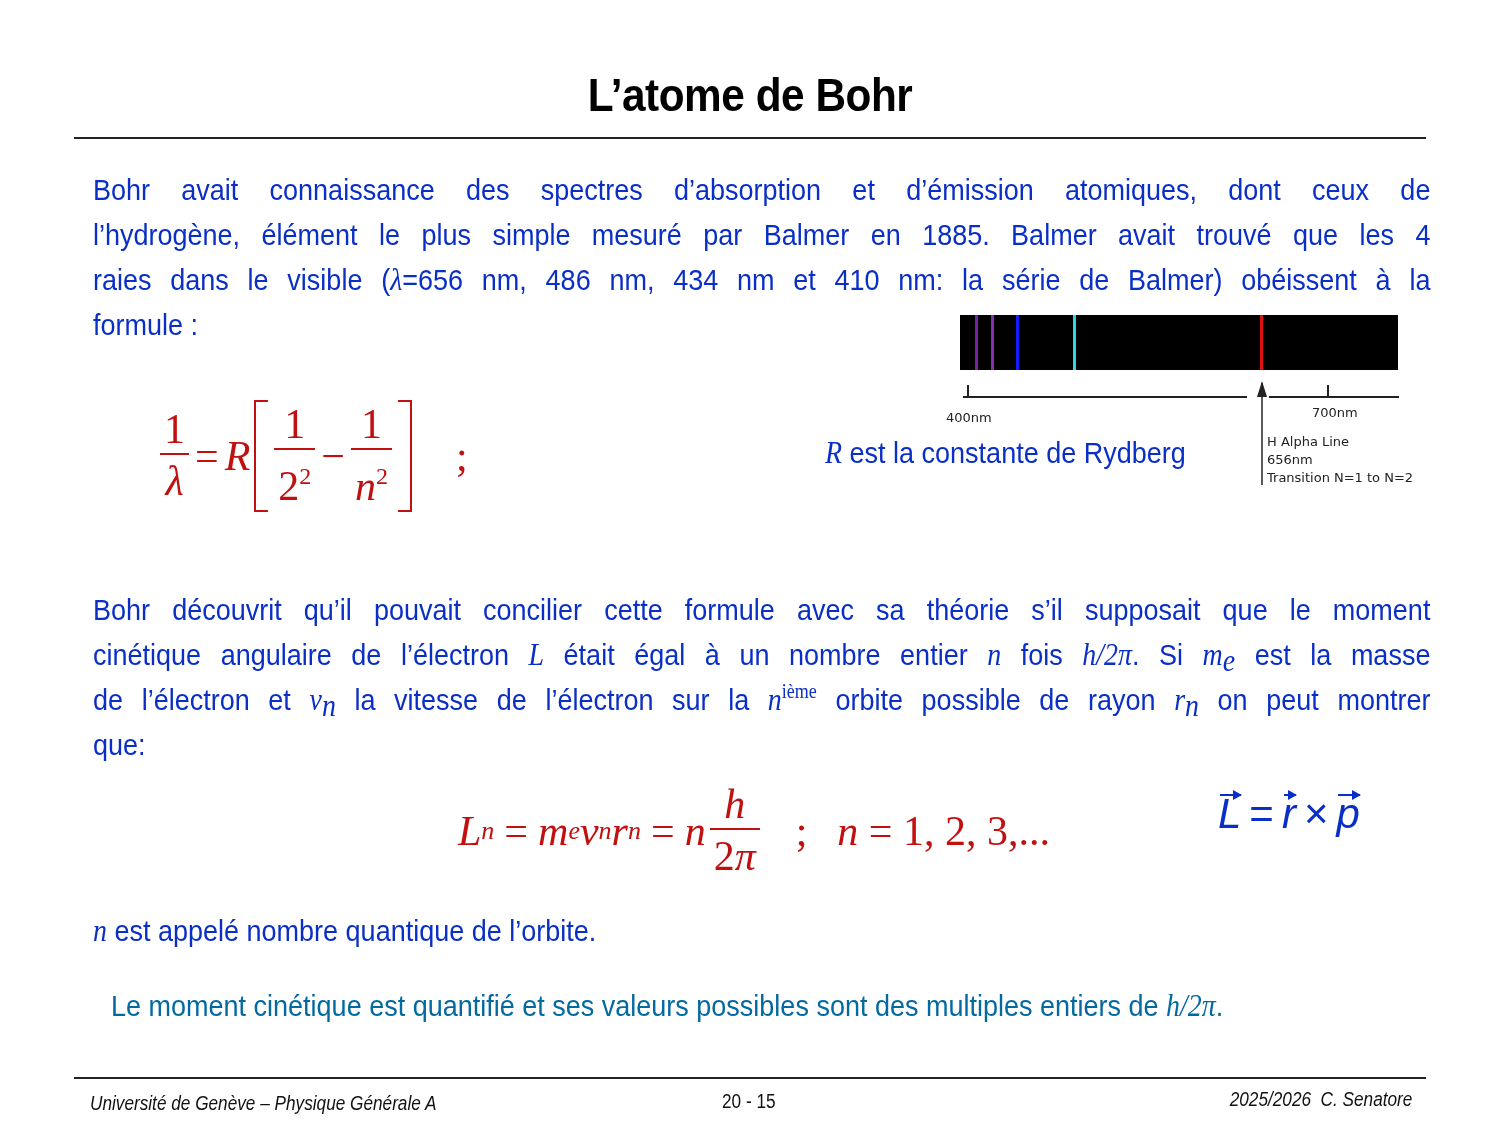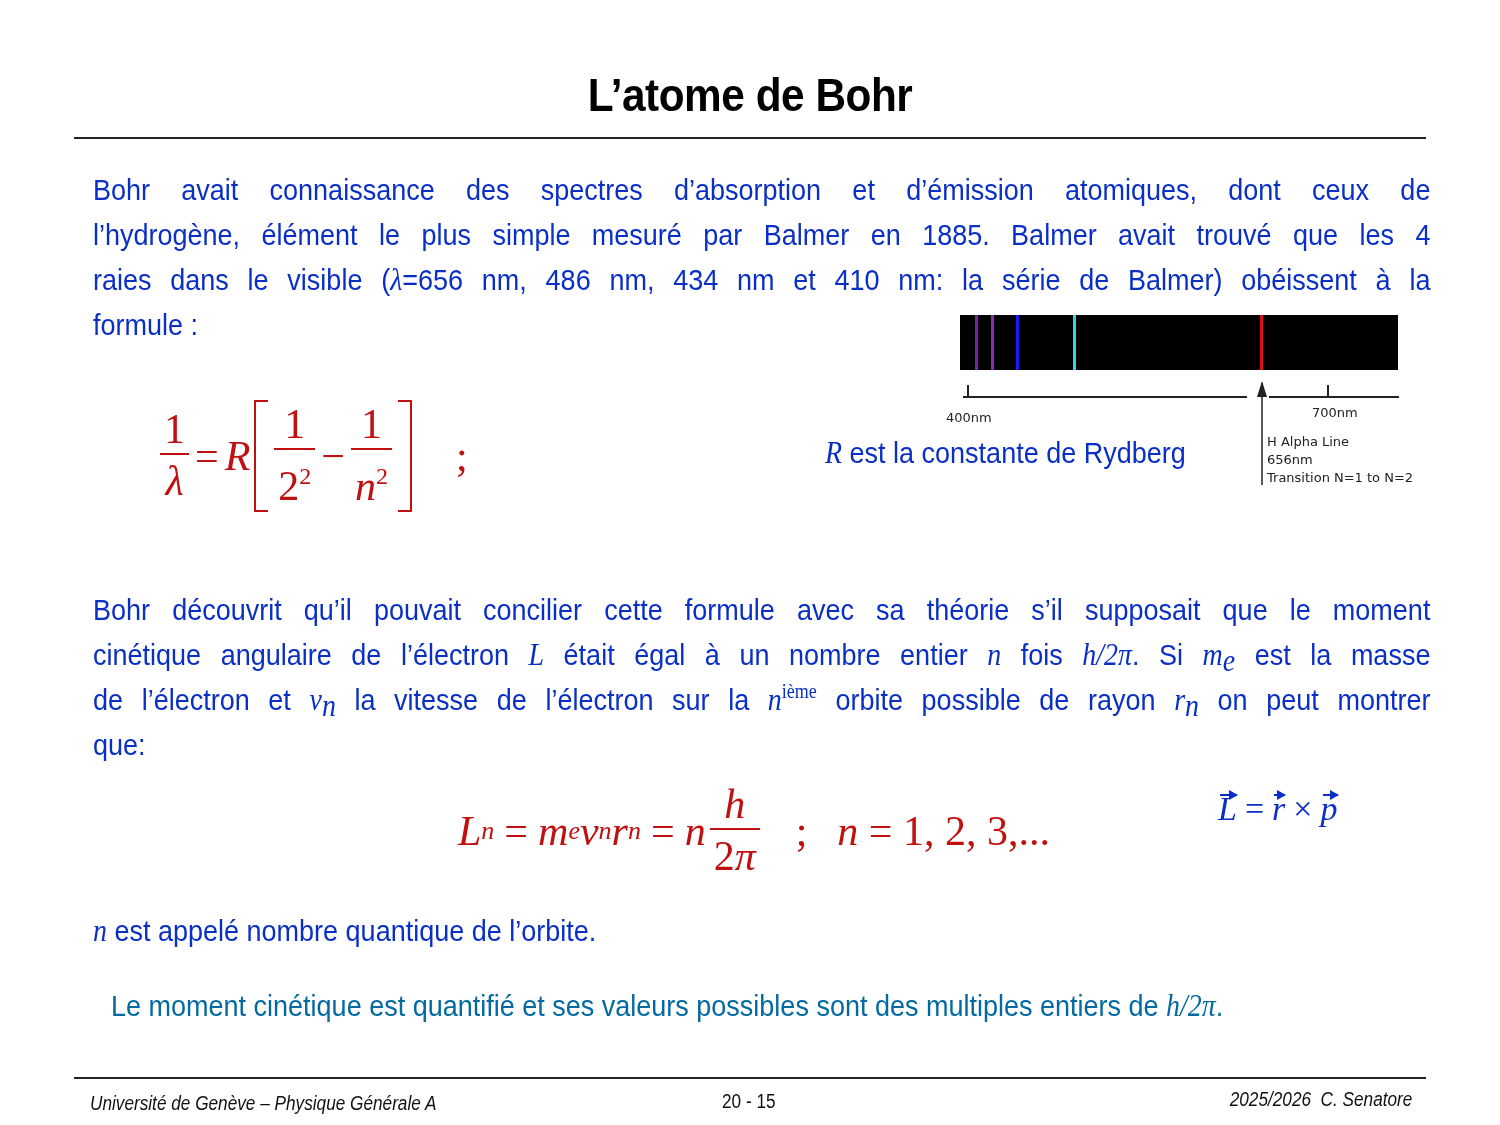--- a/index.html
+++ b/index.html
@@ -19,21 +19,21 @@
   .frac .den { padding:0 4px; line-height:52px; }
   .it { font-style:italic; }
   .bracket { display:inline-block; width:12px; height:108px; border:2px solid #c01010; vertical-align:middle; }
   .bracket.l { border-right:none; }
   .bracket.r { border-left:none; }
   .sm { font-size:24px; vertical-align:16px; }
   .sb { font-size:26px; vertical-align:-10px; font-style:italic; }
   .spectrum { position:absolute; left:960px; top:315px; width:438px; height:55px; background:#000; }
   .line { position:absolute; top:0; width:3px; height:55px; }
   .axis { position:absolute; font-family:"DejaVu Sans", sans-serif; font-size:13px; color:#222; }
-  .vec { position:absolute; left:1218px; top:790px; font-family:Liberation Serif, serif; font-style:italic; font-size:34px; color:#0a2fc6; }
+  .vec { position:absolute; left:1218px; top:790px; font-family:Liberation Sans, sans-serif; font-style:italic; font-size:42px; color:#0a2fc6; }
   .vec .v { position:relative; display:inline-block; }
   .vec .v::before { content:""; position:absolute; left:2px; right:0; top:4px; height:2px; background:#0a2fc6; }
   .vec .v::after { content:""; position:absolute; right:-1px; top:0; border-left:9px solid #0a2fc6; border-top:5px solid transparent; border-bottom:5px solid transparent; }
   .op { font-style:normal; margin:0 8px; }
   .footer { position:absolute; top:1092px; font-size:20px; color:#111; }
 </style>
 </head>
 <body>
 
 <div class="title">L’atome de Bohr</div>

